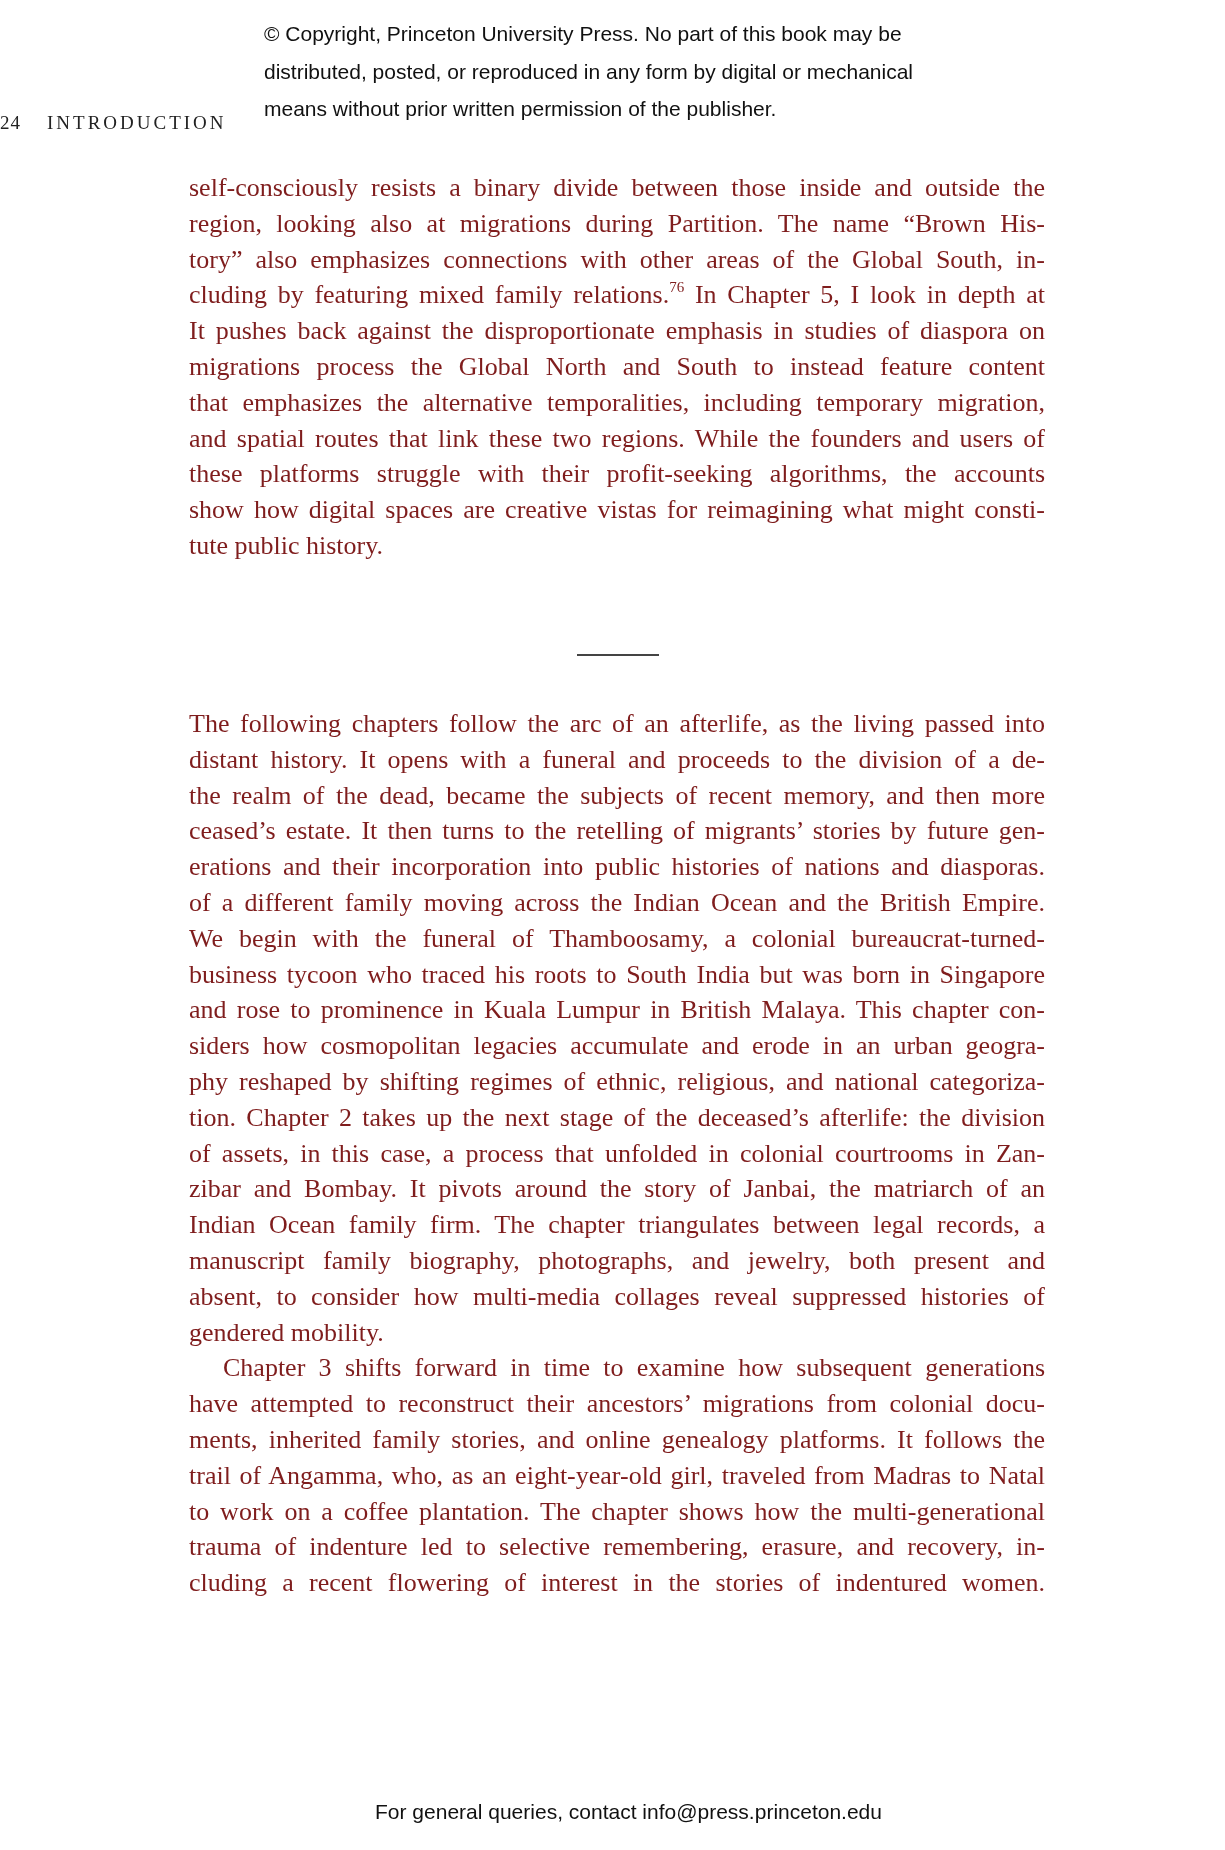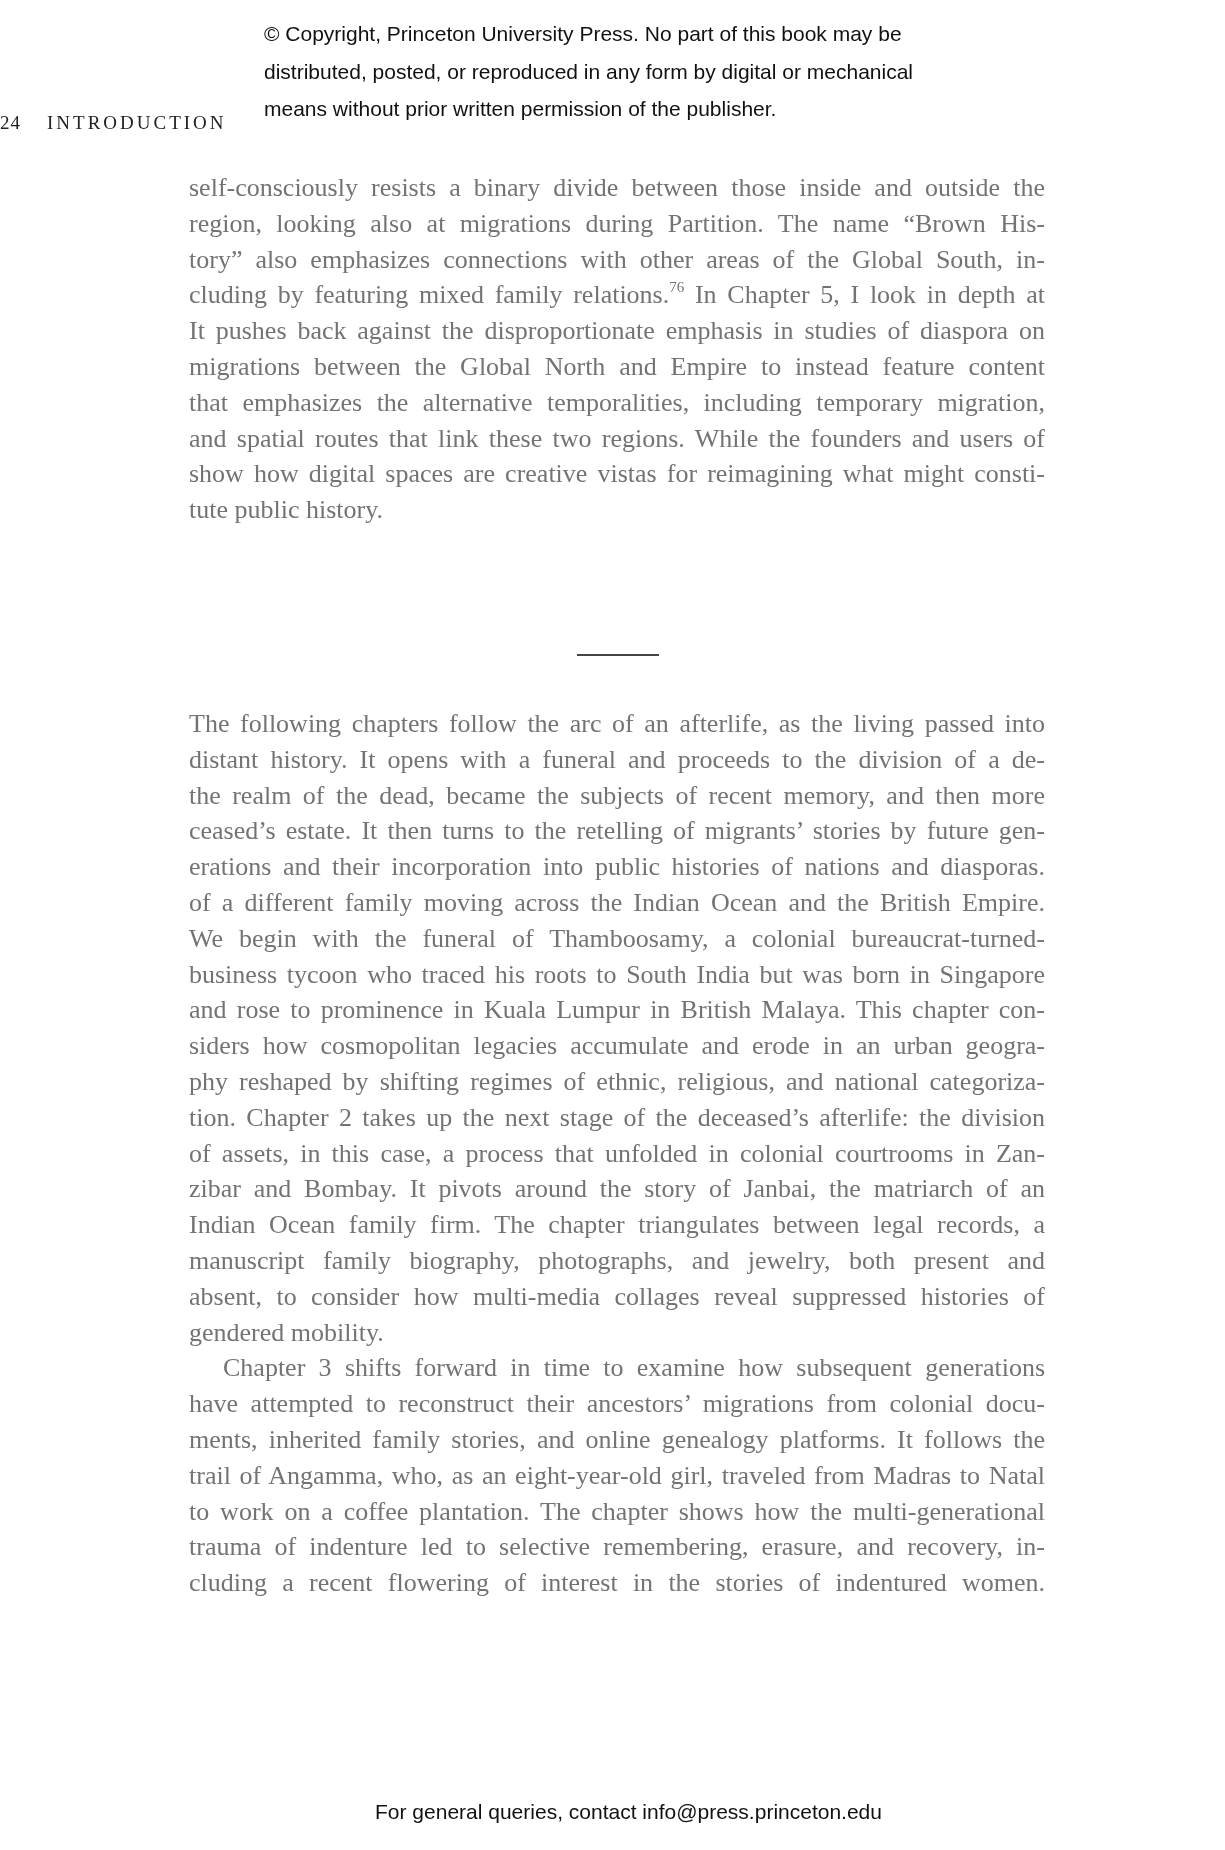--- a/index.html
+++ b/index.html
@@ -36,21 +36,21 @@
       letter-spacing: 3px;
       color: #222222;
     }
     .running-head .folio { margin-right: 26px; letter-spacing: 1px; }
     .text-block {
       position: absolute;
       left: 189px;
       width: 856px;
       font-family: "Liberation Serif", serif;
       font-size: 26px;
-      color: #737373;
+      color: #7f1d1d;
     }
     .line {
       height: 35.8px;
       line-height: 35.8px;
       white-space: nowrap;
       text-align: justify;
       text-align-last: justify;
       overflow: visible;
     }
     .line.last {
@@ -97,23 +97,24 @@
 <div class="running-head">
   <span class="folio">24</span><span>INTRODUCTION</span>
 </div>
 
 <div class="text-block block-1">
   <div class="line">self-consciously resists a binary divide between those inside and outside the</div>
   <div class="line">region, looking also at migrations during Partition. The name “Brown His-</div>
   <div class="line">tory” also emphasizes connections with other areas of the Global South, in-</div>
   <div class="line"><span>cluding by featuring mixed family relations.</span><sup class="note">76</sup><span> In Chapter 5, I look in depth at</span></div>
   <div class="line">It pushes back against the disproportionate emphasis in studies of diaspora on</div>
-  <div class="line">migrations between the Global North and Empire to instead feature content</div>
+  <div class="line">migrations process the Global North and South to instead feature content</div>
   <div class="line">that emphasizes the alternative temporalities, including temporary migration,</div>
   <div class="line">and spatial routes that link these two regions. While the founders and users of</div>
+  <div class="line">these platforms struggle with their profit-seeking algorithms, the accounts</div>
   <div class="line">show how digital spaces are creative vistas for reimagining what might consti-</div>
   <div class="line last">tute public history.</div>
 </div>
 
 <div class="section-rule"></div>
 
 <div class="text-block block-2">
   <div>
     <div class="line">The following chapters follow the arc of an afterlife, as the living passed into</div>
     <div class="line">distant history. It opens with a funeral and proceeds to the division of a de-</div>

